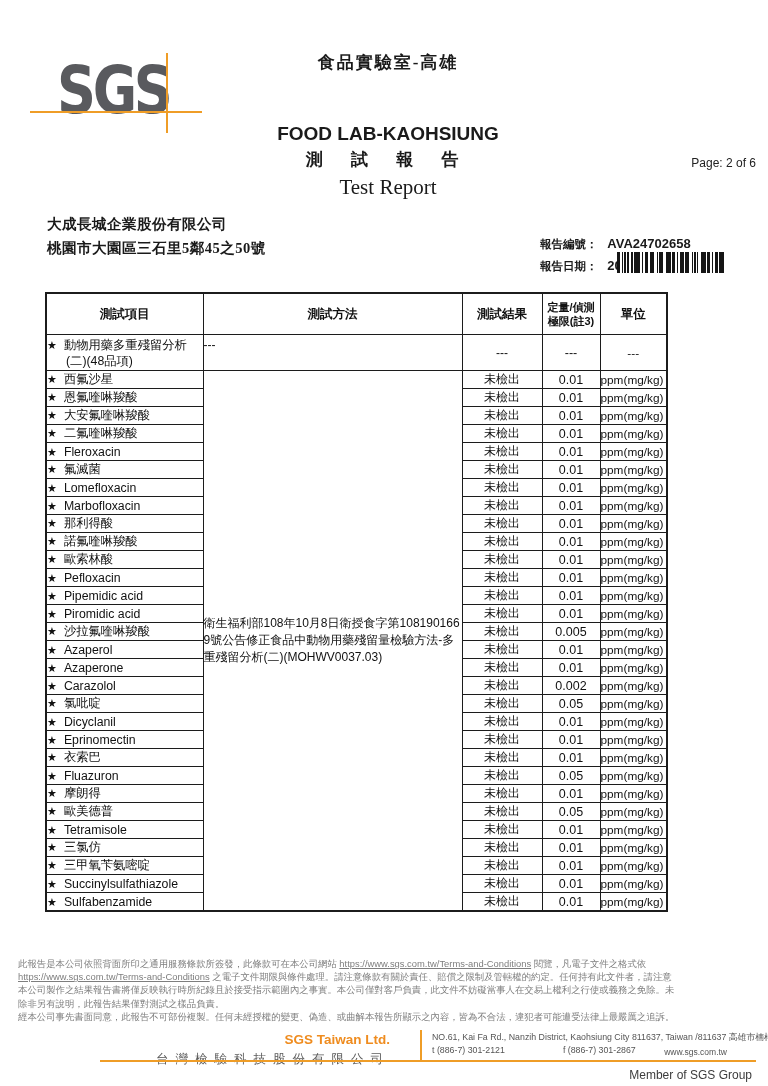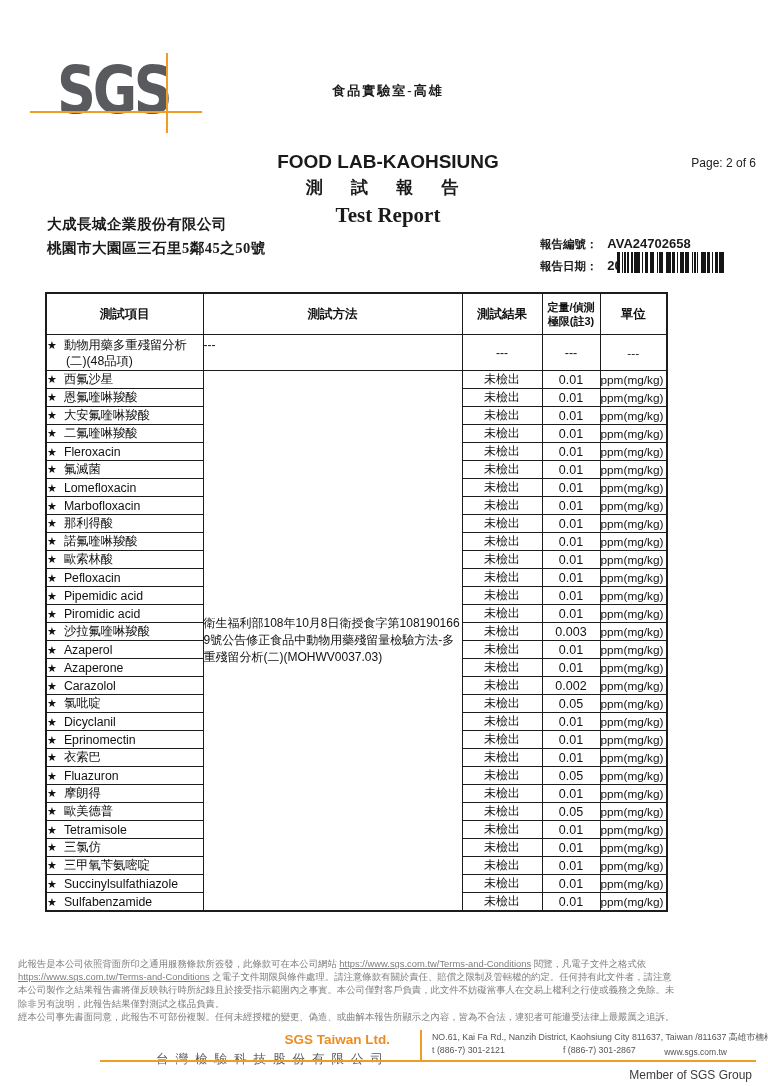--- a/index.html
+++ b/index.html
@@ -9,24 +9,24 @@
   
   .logo-wrap{position:absolute;left:0;top:0;width:250px;height:160px;}
   .logo-text{position:absolute;left:57px;top:58px;font-family:"DejaVu Sans",sans-serif;
              font-weight:bold;font-size:66px;line-height:1;color:#595a5e;
              letter-spacing:-4px;transform:scaleX(0.82);transform-origin:left top;}
   .logo-hline{position:absolute;left:30px;top:111px;width:172px;height:2px;background:#ef9d27;}
   .logo-vline{position:absolute;left:166px;top:53px;width:2px;height:80px;background:#ef9d27;}
 
   
   .titles{position:absolute;left:8px;top:50px;width:760px;text-align:center;color:#1a1a1a;}
-  .t-zh1{font-family:"Liberation Serif","DejaVu Serif",serif;font-weight:bold;font-size:13px;letter-spacing:2px;line-height:26px;margin-top:28px;}
+  .t-zh1{font-family:"Liberation Serif","DejaVu Serif",serif;font-weight:bold;font-size:17px;letter-spacing:2px;line-height:26px;}
   .t-en1{font-family:Liberation Sans, sans-serif;font-weight:bold;font-size:19px;line-height:26px;margin-top:45px;}
   .t-zh2{font-family:"Liberation Serif","DejaVu Serif",serif;font-weight:bold;font-size:17px;letter-spacing:12px;line-height:26px;}
-  .t-en2{font-family:"Liberation Serif","DejaVu Serif",serif;font-weight:bold;font-size:21px;line-height:28px;}
+  .t-en2{font-family:"Liberation Serif","DejaVu Serif",serif;font-weight:normal;font-size:21px;line-height:28px;}
   .page-label{position:absolute;right:12px;top:156px;font-size:12px;color:#222;}
 
   
   .client{position:absolute;left:47px;top:212px;font-family:"Liberation Serif","DejaVu Serif",serif;
           font-weight:bold;font-size:14.5px;line-height:24px;letter-spacing:0.5px;color:#1a1a1a;}
   .meta{position:absolute;left:540px;top:212px;font-size:12px;line-height:22px;color:#1a1a1a;margin-top:21px;}
   .meta .lbl{display:inline-block;width:64px;font-family:"Liberation Serif","DejaVu Serif",serif;font-weight:bold;font-size:11.5px;}
   .meta .val{font-family:"Liberation Sans",sans-serif;font-weight:bold;font-size:13px;}
   .barcode{position:absolute;left:617px;top:252px;width:110px;height:21px;background-color:#fff;
     background-image:
@@ -223,21 +223,21 @@
         </tr>
         <tr class="data-row">
           <td class="c-item"><span class="star">★</span><span>Piromidic acid</span></td>
           <td class="c-result">未檢出</td>
           <td class="c-limit">0.01</td>
           <td class="c-unit">ppm(mg/kg)</td>
         </tr>
         <tr class="data-row">
           <td class="c-item"><span class="star">★</span><span>沙拉氟喹啉羧酸</span></td>
           <td class="c-result">未檢出</td>
-          <td class="c-limit">0.003</td>
+          <td class="c-limit">0.005</td>
           <td class="c-unit">ppm(mg/kg)</td>
         </tr>
         <tr class="data-row">
           <td class="c-item"><span class="star">★</span><span>Azaperol</span></td>
           <td class="c-result">未檢出</td>
           <td class="c-limit">0.01</td>
           <td class="c-unit">ppm(mg/kg)</td>
         </tr>
         <tr class="data-row">
           <td class="c-item"><span class="star">★</span><span>Azaperone</span></td>

